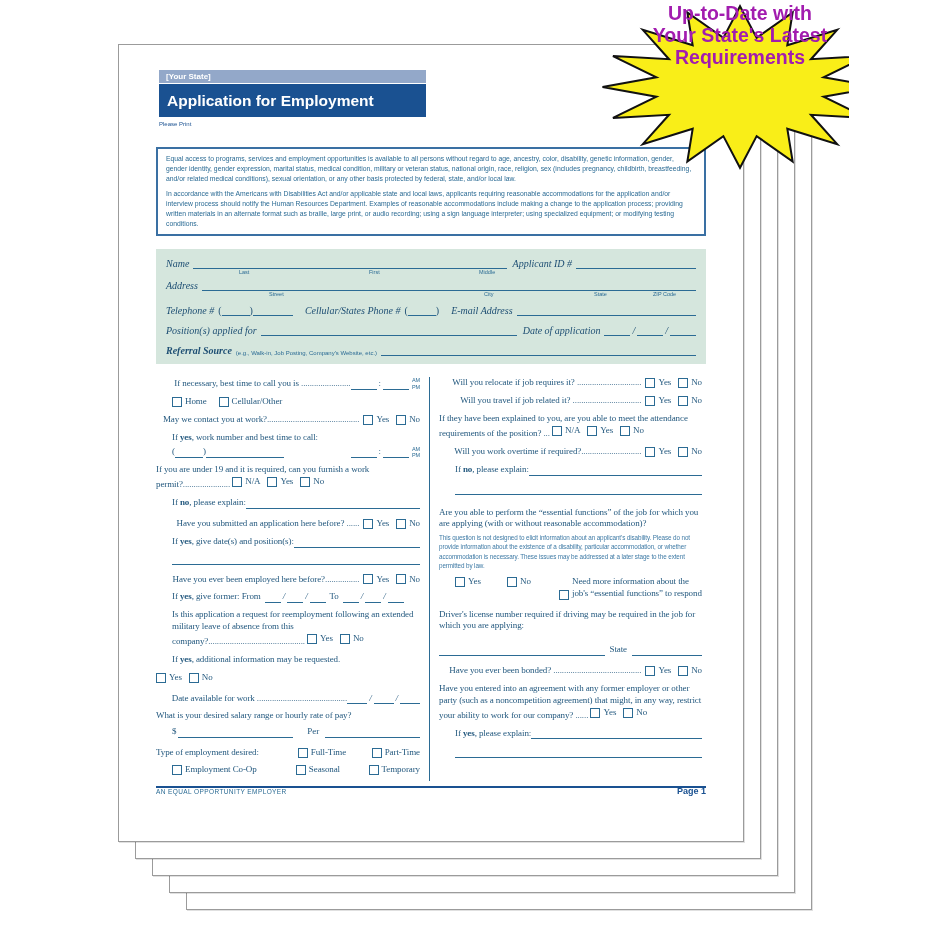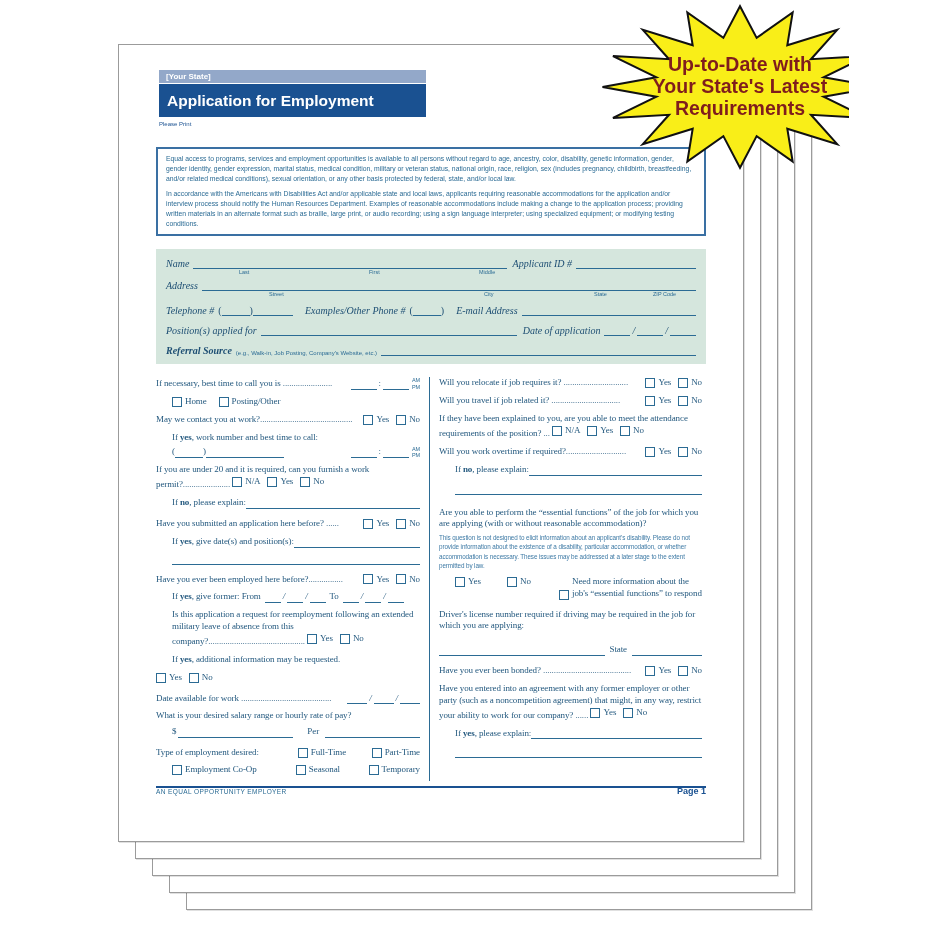--- a/index.html
+++ b/index.html
@@ -26,21 +26,21 @@
   .notice p{margin:0 0 4px 0;}
   .notice p:last-child{margin-bottom:0;}
 
   .panel{background:#d5e6dd;margin-top:13px;padding:9px 10px 8px 10px;font-size:10px;color:#1d4e73;}
   .prow{display:flex;align-items:flex-end;}
   .prow .lbl{white-space:nowrap;margin-right:4px;font-style:italic;}
   .sub{position:relative;height:8px;font:5.5px "Liberation Sans",sans-serif;color:#2b6b94;}
   .sub span{position:absolute;top:0;}
 
   .bl{display:inline-block;border-bottom:1px solid #2b6b94;height:10px;vertical-align:baseline;}
-  .grow{flex:1 1 auto;}
+  .grow{flex:1 1 auto;text-align:right;}
   .w16{width:16px}.w20{width:20px}.w26{width:26px}.w28{width:28px}.w40{width:40px}.w70{width:70px}.w95{width:95px}.w115{width:115px}
 
   .cols{display:flex;margin-top:13px;}
   .colL{width:273px;padding-right:9px;box-sizing:border-box;}
   .colR{width:273px;padding-left:9px;box-sizing:border-box;border-left:1px solid #2b6b94;}
   .col{font-size:9px;line-height:1.32;color:#24597f;letter-spacing:-0.1px;}
 
   .qrow{display:flex;align-items:flex-end;margin-bottom:6px;}
   .qt{white-space:nowrap;overflow:hidden;}
   .ans{display:flex;align-items:flex-end;gap:7px;white-space:nowrap;margin-left:4px;flex:none;}
@@ -62,22 +62,22 @@
   .note-sm{font:6.3px/1.45 "Liberation Sans",sans-serif;color:#3e7aa5;margin:3px 0 6px 0;}
 
   .rule{height:2px;background:#1a5191;margin-top:5px;}
   .footer{position:relative;text-align:left;font:6.5px "Liberation Sans",sans-serif;
           color:#2b6b94;margin-top:0;letter-spacing:.4px;}
   .pg{position:absolute;right:0;top:-2px;font:bold 9px "Liberation Sans",sans-serif;color:#1a5191;letter-spacing:0;}
 
   .star-wrap{position:absolute;left:597px;top:3px;width:286px;height:168px;z-index:20;}
   .star-wrap svg{position:absolute;left:0;top:0;width:100%;height:100%;}
   .star-text{position:absolute;left:0;top:0;width:100%;height:100%;display:flex;flex-direction:column;
-             align-items:center;justify-content:center;text-align:center;
-             font:bold 19.5px/1.12 "Liberation Sans",sans-serif;color:#7f1d1d;}
+             align-items:center;text-align:center;
+             font:bold 19.5px/1.12 "Liberation Sans",sans-serif;color:#a21caf;}
 
   .tcell{display:flex;align-items:center;margin-bottom:5px;}
 </style>
 </head>
 <body>
 
 <div class="canvas">
 
   <div class="sheet s5"></div>
   <div class="sheet s4"></div>
@@ -121,21 +121,21 @@
           <span style="left:318px">City</span>
           <span style="left:428px">State</span>
           <span style="left:487px">ZIP Code</span>
         </div>
         <div class="prow mt6">
           <span class="lbl">Telephone #</span>
           <span>(</span>
           <span class="bl w28"></span>
           <span>)</span>
           <span class="bl w40"></span>
-          <span class="lbl" style="margin-left:12px">Examples/Other Phone #</span>
+          <span class="lbl" style="margin-left:12px">Cellular/States Phone #</span>
           <span>(</span>
           <span class="bl w28"></span>
           <span>)</span>
           <span class="lbl" style="margin-left:12px">E-mail Address</span>
           <span class="bl grow"></span>
         </div>
         <div class="prow mt9">
           <span class="lbl">Position(s) applied for</span>
           <span class="bl grow"></span>
           <span class="lbl" style="margin-left:6px">Date of application</span>
@@ -171,21 +171,21 @@
             </span>
           </div>
 
           <div class="qrow ind" style="gap:12px">
             <span class="cbi">
                 <span class="cb"></span>
                 <span>Home</span>
               </span>
             <span class="cbi">
                 <span class="cb"></span>
-                <span>Posting/Other</span>
+                <span>Cellular/Other</span>
               </span>
           </div>
 
           <div class="qrow">
             <span class="qt grow">May we contact you at work?...........................................</span>
             <span class="ans">
               <span class="cbi">
                   <span class="cb"></span>
                   <span>Yes</span>
                 </span>
@@ -210,21 +210,21 @@
               <span style="margin:0 2px">:</span>
               <span class="bl w26"></span>
               <span class="ampm">
                 <span>AM</span>
                 <span>PM</span>
               </span>
             </span>
           </div>
 
           <div class="qwrap mt6">
-            <span>If you are under 20 and it is required, can you furnish a work permit?......................</span>
+            <span>If you are under 19 and it is required, can you furnish a work permit?......................</span>
             <span class="ans-inline">
               <span class="cbi">
                   <span class="cb"></span>
                   <span>N/A</span>
                 </span>
               <span class="cbi">
                   <span class="cb"></span>
                   <span>Yes</span>
                 </span>
               <span class="cbi">

